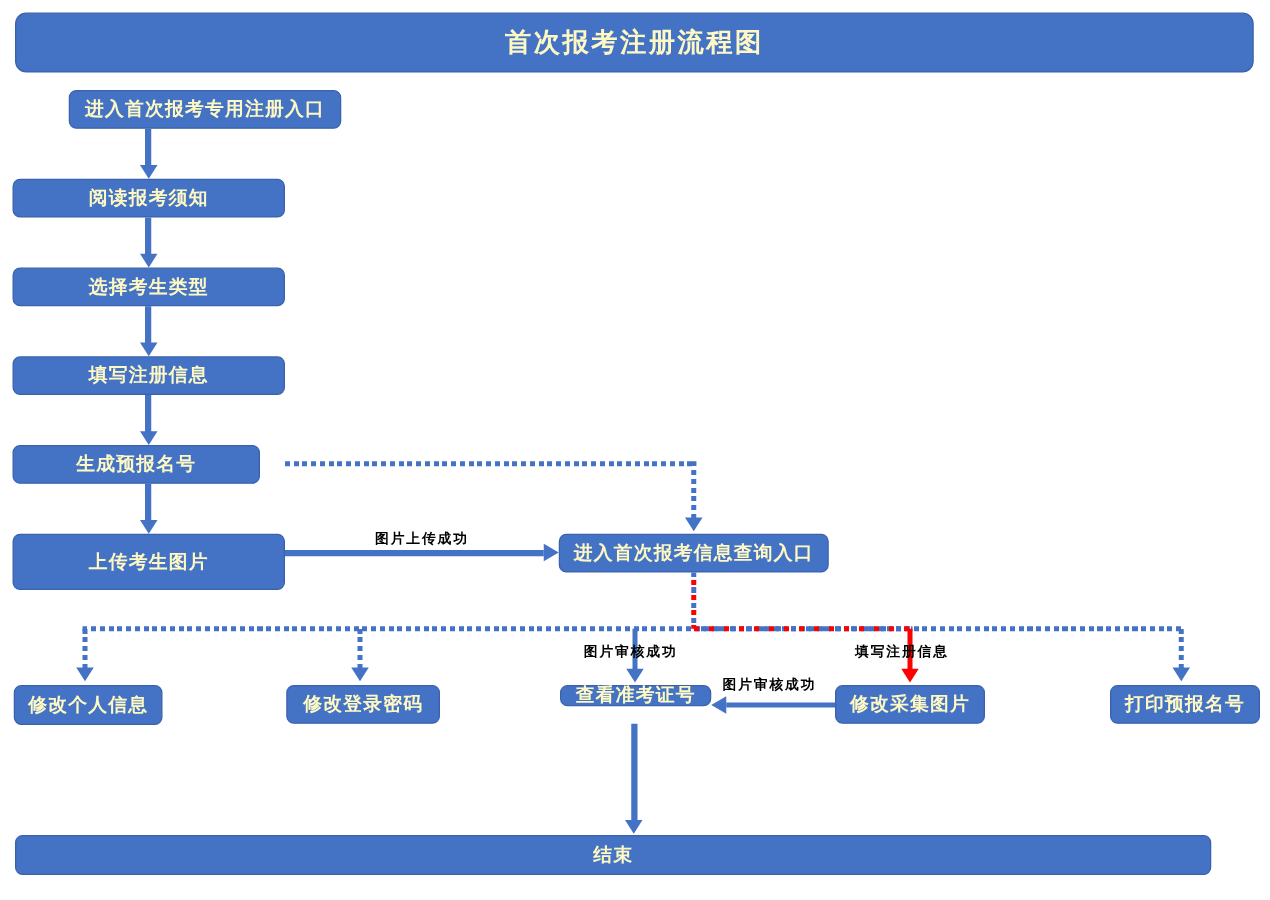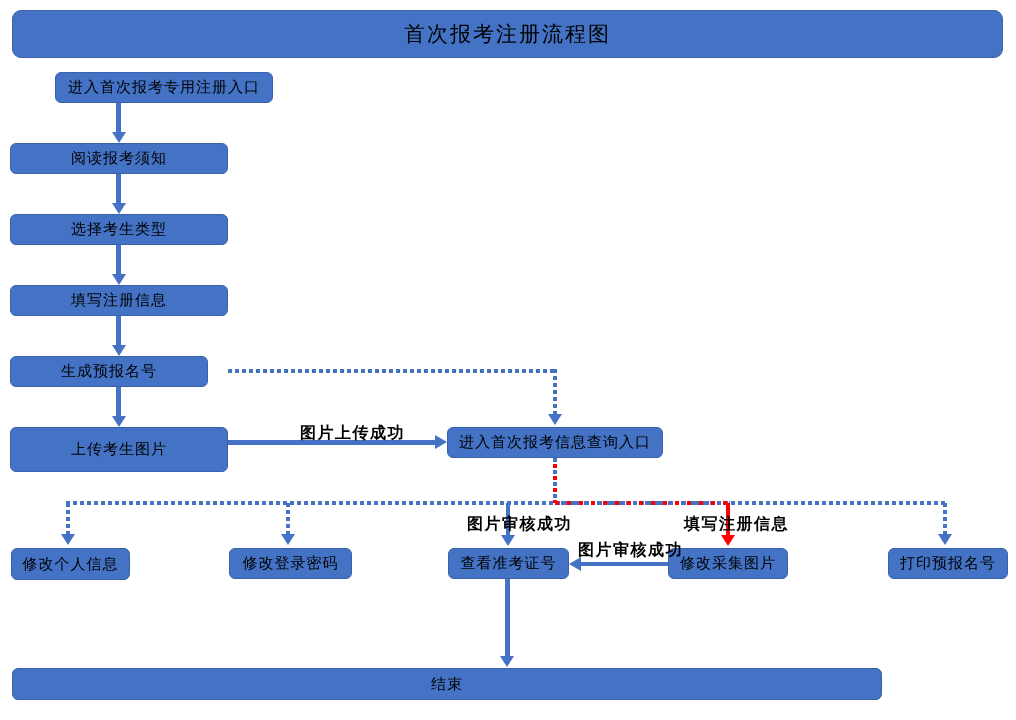--- a/index.html
+++ b/index.html
@@ -3,35 +3,35 @@
 <meta charset="utf-8">
 <style>
   html,body{margin:0;padding:0;background:#fff;}
   .canvas{
     position:relative;width:1016px;height:720px;background:#ffffff;overflow:hidden;
     font-family:"Liberation Sans","DejaVu Sans",sans-serif;
   }
   .node{
     position:absolute;box-sizing:border-box;
     background:#4472C4;border:1.5px solid #3a62ac;border-radius:6px;
-    color:#000000;font-weight:normal;font-size:15px;letter-spacing:1px;
+    color:#fef9c3;font-weight:bold;font-size:15px;letter-spacing:1px;
     display:flex;align-items:center;justify-content:center;white-space:nowrap;
   }
   .title-node{font-size:21px;border-radius:9px;letter-spacing:2px;}
   .line{position:absolute;background:#4472C4;}
   .dotted-h{position:absolute;background:repeating-linear-gradient(90deg,#4472C4 0 4px,transparent 4px 7px);}
   .dotted-v{position:absolute;background:repeating-linear-gradient(180deg,#4472C4 0 4px,transparent 4px 7px);}
   .redblue-v{position:absolute;background:repeating-linear-gradient(180deg,#4472C4 0 4px,transparent 4px 6px,#ff0000 6px 10px,transparent 10px 12px);}
   .redblue-h{position:absolute;background:repeating-linear-gradient(90deg,#ff0000 0 4px,transparent 4px 6px,#4472C4 6px 10px,transparent 10px 12px);}
   .ah-down{position:absolute;width:0;height:0;border-left:7px solid transparent;border-right:7px solid transparent;border-top:11px solid #4472C4;}
   .ah-right{position:absolute;width:0;height:0;border-top:7px solid transparent;border-bottom:7px solid transparent;border-left:12px solid #4472C4;}
   .ah-left{position:absolute;width:0;height:0;border-top:7px solid transparent;border-bottom:7px solid transparent;border-right:12px solid #4472C4;}
   .red{border-top-color:#ff0000;}
   .redline{background:#ff0000;}
-  .edge-label{position:absolute;color:#000;font-size:16px;font-weight:bold;letter-spacing:1.5px;white-space:nowrap;}
+  .edge-label{position:absolute;color:#000;font-size:11px;font-weight:bold;letter-spacing:1.5px;white-space:nowrap;}
 </style>
 </head>
 <body>
 
 <div class="canvas">
 
   <div class="node title-node" style="left:12px;top:10px;width:991px;height:48px;">首次报考注册流程图</div>
 
   <div class="node" style="left:10px;top:72px;width:218px;height:31px;margin-left:45px;">进入首次报考专用注册入口</div>
   <div class="node" style="left:10px;top:143px;width:218px;height:31px;">阅读报考须知</div>
@@ -75,26 +75,26 @@
   <div class="line" style="left:506px;top:503px;width:4px;height:33px;"></div>
   <div class="ah-down" style="left:501px;top:535px;"></div>
   <div class="edge-label" style="left:467px;top:514px;">图片审核成功</div>
 
   <div class="line redline" style="left:726px;top:503px;width:4px;height:33px;"></div>
   <div class="ah-down red" style="left:721px;top:535px;"></div>
   <div class="edge-label" style="left:684px;top:514px;">填写注册信息</div>
 
   <div class="node" style="left:11px;top:548px;width:119px;height:32px;">修改个人信息</div>
   <div class="node" style="left:229px;top:548px;width:123px;height:31px;">修改登录密码</div>
-  <div class="node" style="left:448px;top:548px;width:121px;height:31px;">查看准考证号</div>
+  <div class="node" style="left:448px;top:548px;width:121px;height:17px;">查看准考证号</div>
   <div class="node" style="left:668px;top:548px;width:120px;height:31px;">修改采集图片</div>
   <div class="node" style="left:888px;top:548px;width:120px;height:31px;">打印预报名号</div>
 
   <div class="line" style="left:581px;top:562px;width:87px;height:4px;"></div>
   <div class="ah-left" style="left:569px;top:557px;"></div>
   <div class="edge-label" style="left:578px;top:540px;">图片审核成功</div>
 
   <div class="line" style="left:505px;top:579px;width:5px;height:77px;"></div>
   <div class="ah-down" style="left:500px;top:656px;"></div>
 
-  <div class="node" style="left:12px;top:668px;width:870px;height:32px;">结束</div>
+  <div class="node" style="left:12px;top:668px;width:957px;height:32px;">结束</div>
 
 </div>
 
 </body></html>

